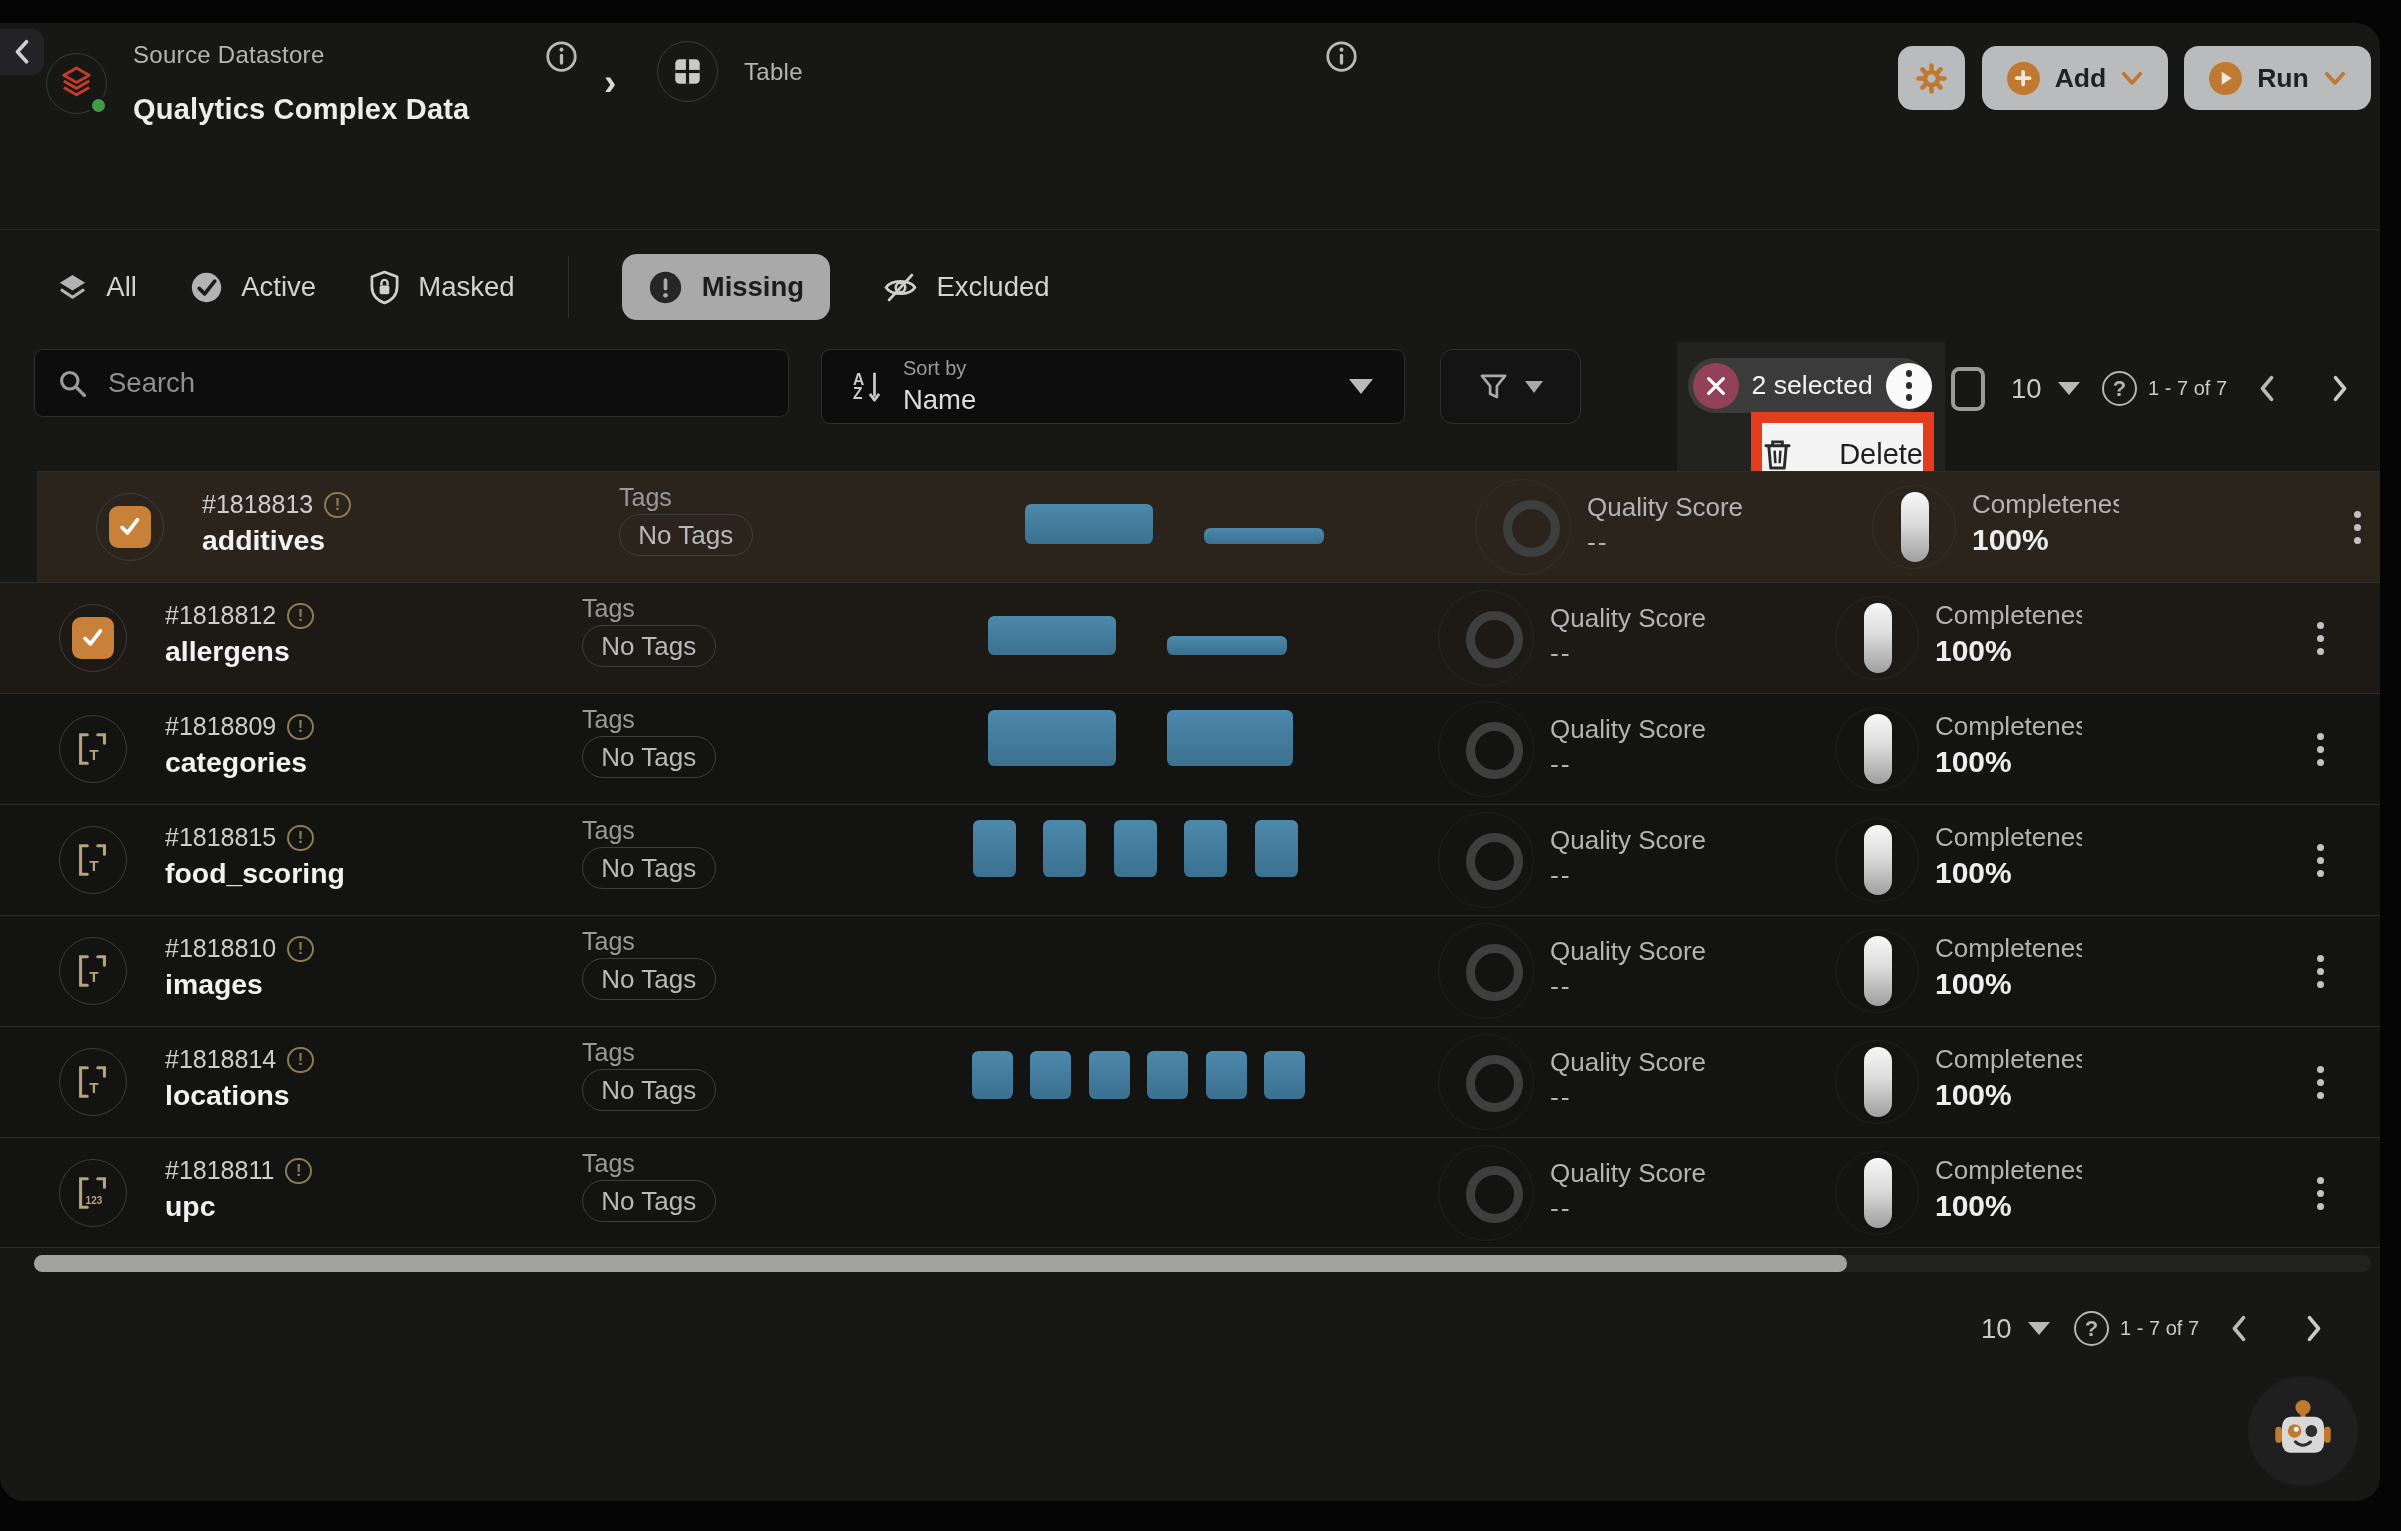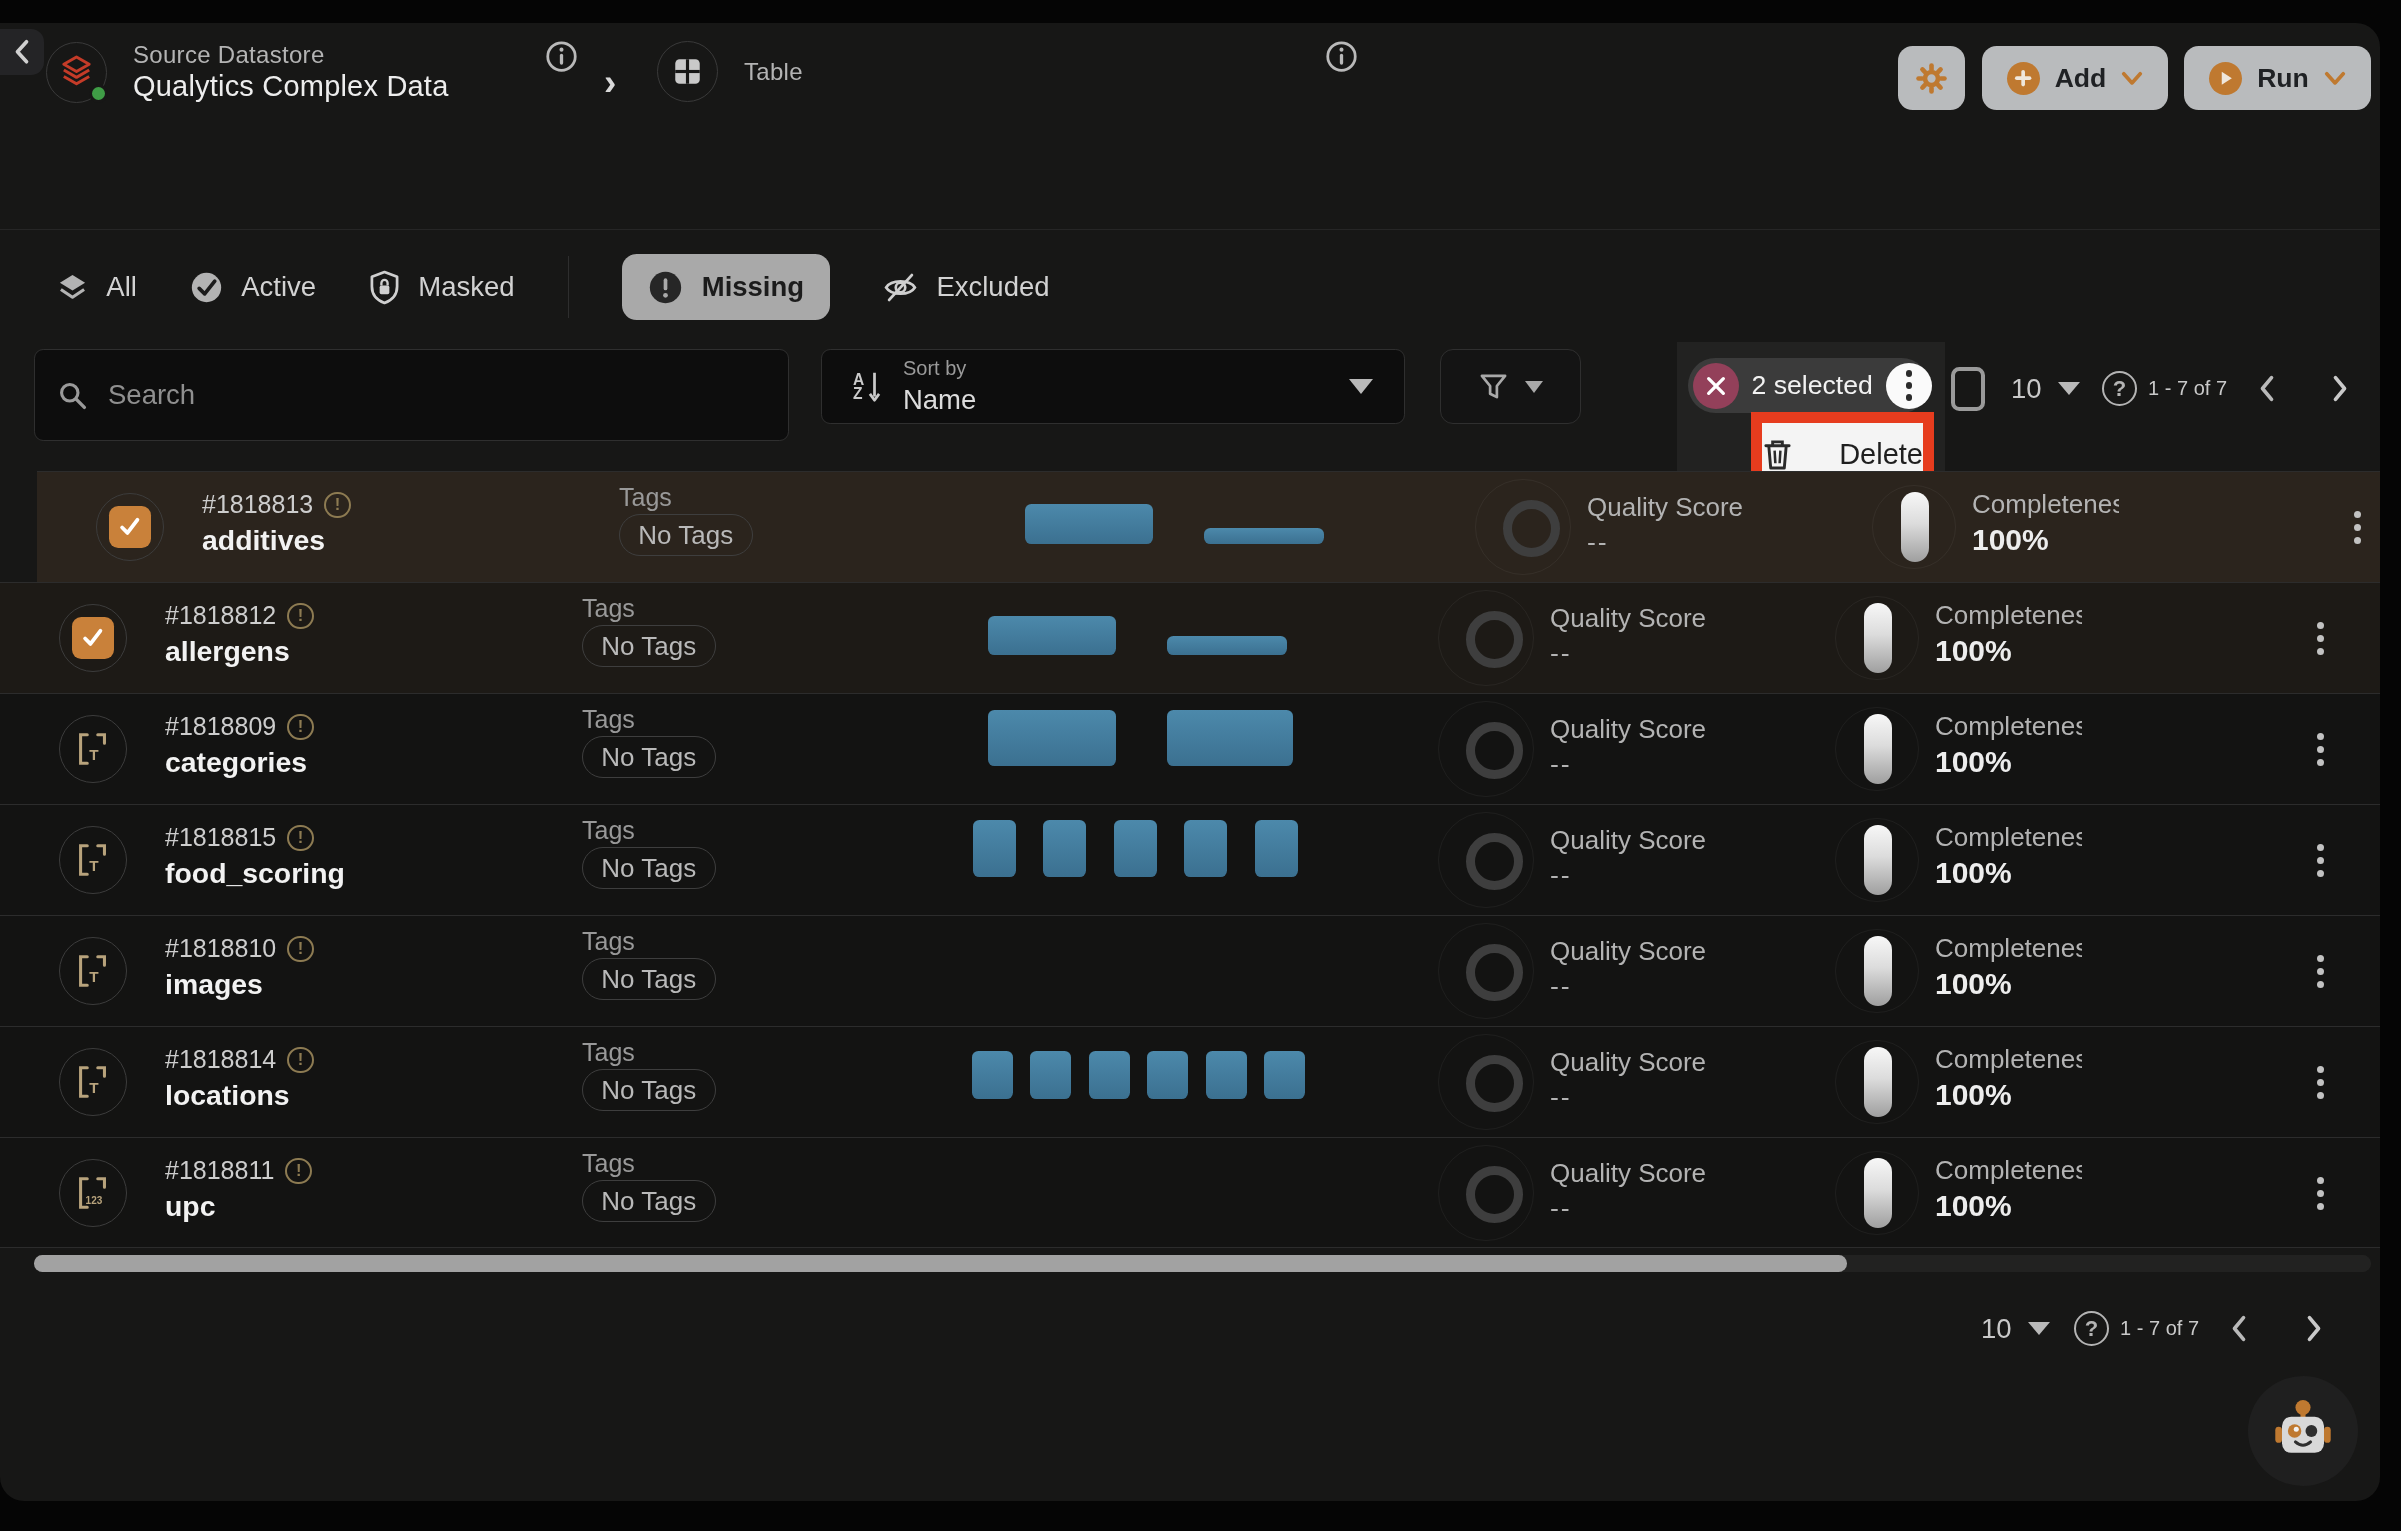--- a/index.html
+++ b/index.html
@@ -8,21 +8,21 @@
   .page { position:relative; width:2401px; height:1532px; background:#050505; overflow:hidden; }
   .panel { position:absolute; left:0; top:23px; right:21px; bottom:31px; background:#171716; border-radius:0 24px 24px 24px; }
 
   
   .back-btn { position:absolute; left:0; top:29px; width:44px; height:46px; background:#242426; border-radius:0 13px 13px 0; display:flex; align-items:center; justify-content:center; cursor:pointer; }
   .entity { position:absolute; display:flex; align-items:center; }
   .entity-circle { width:61px; height:61px; border-radius:50%; border:1.8px solid #3a3a3a; display:flex; align-items:center; justify-content:center; position:relative; flex:0 0 auto; }
   .status-dot { position:absolute; right:-1.8px; bottom:-1.8px; width:19px; height:19px; border-radius:50%; background:#3f9d46; border:3.7px solid #171716; }
   .entity-texts { margin-left:26px; }
   .entity-type { font-size:24px; color:#b4b4b4; letter-spacing:0.3px; }
-  .entity-name { font-size:29px; font-weight:400; color:#ededed; margin-top:1px; letter-spacing:0.2px; }
+  .entity-name { font-size:29px; font-weight:700; color:#ededed; margin-top:24px; letter-spacing:0.2px; }
   .info-icon { position:absolute; width:33px; height:33px; }
   .crumb { position:absolute; left:604px; top:62px; font-size:37px; color:#d9d9d9; font-weight:700; }
 
   .hdr-btn { position:absolute; top:46px; height:64px; background:#b9bbbd; border-radius:14.7px; display:flex; align-items:center; justify-content:center; gap:14.7px; cursor:pointer; }
   .hdr-btn .lbl { font-size:26.6px; font-weight:700; color:#1f2124; }
   .accent-circle { width:33px; height:33px; border-radius:50%; background:#bf7930; display:flex; align-items:center; justify-content:center; }
 
   
   .tabs { position:absolute; left:59px; top:154px; height:75px; display:flex; gap:72px; align-items:center; }
   .tab { font-size:27.5px; color:#c9c9c9; height:75px; display:flex; align-items:center; position:relative; cursor:pointer; white-space:nowrap; }
@@ -30,21 +30,21 @@
   .tab.active::after { content:""; position:absolute; left:-26.6px; right:-26.6px; bottom:0px; height:6.4px; background:#c9803a; border-radius:3.7px; }
   .tabs-rule { position:absolute; left:0; right:21px; top:229px; height:0.9px; background:#262626; }
 
   
   .chips { position:absolute; left:57px; top:253px; height:68px; display:flex; align-items:center; gap:53px; }
   .chip { display:flex; align-items:center; gap:18.3px; font-size:27.5px; color:#d2d2d2; height:66px; cursor:pointer; white-space:nowrap; }
   .chip.selected { background:#a9a9a9; color:#1c1c1c; font-weight:700; border-radius:14.7px; padding:0 26px; }
   .chip-divider { width:1.8px; height:62px; background:#2e2e2e; }
 
   
-  .search-box { position:absolute; left:34px; top:349px; width:755px; height:92px; background:#0d0d0d; border:1.8px solid #2f2f2f; border-radius:9.2px; display:flex; align-items:center; padding:0 22px; gap:20px; }
+  .search-box { position:absolute; left:34px; top:349px; width:755px; height:68px; background:#0d0d0d; border:1.8px solid #2f2f2f; border-radius:9.2px; display:flex; align-items:center; padding:0 22px; gap:20px; }
   .search-box input { flex:1; background:transparent; border:none; outline:none; font-size:27.5px; color:#e0e0e0; font-family:"Liberation Sans",sans-serif; }
   .search-box input::placeholder { color:#8f8f8f; }
   .sort-box { position:absolute; left:821px; top:349px; width:584px; height:75px; background:#0d0d0d; border:1.8px solid #2f2f2f; border-radius:9.2px; display:flex; align-items:center; padding:0 31px; gap:22px; cursor:pointer; }
   .az { display:flex; flex-direction:column; line-height:13.8px; font-size:15.6px; font-weight:700; color:#c9c9c9; }
   .sort-texts { display:flex; flex-direction:column; gap:3.7px; }
   .sort-label { font-size:20px; color:#9a9a9a; }
   .sort-value { font-size:27.5px; color:#dcdcdc; }
   .tri-down { width:0; height:0; border-left:12px solid transparent; border-right:12px solid transparent; border-top:15.6px solid #b9b9b9; }
   .filter-btn { position:absolute; left:1440px; top:349px; width:141px; height:75px; background:#141414; border:1.8px solid #2f2f2f; border-radius:13px; display:flex; align-items:center; justify-content:center; gap:16.5px; cursor:pointer; }
   .tri-sm { width:0; height:0; border-left:9.2px solid transparent; border-right:9.2px solid transparent; border-top:12px solid #a9a9a9; }

